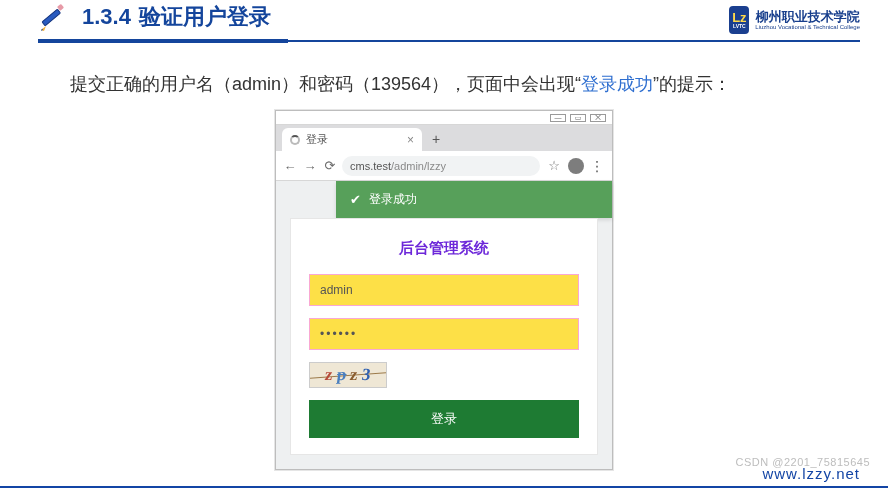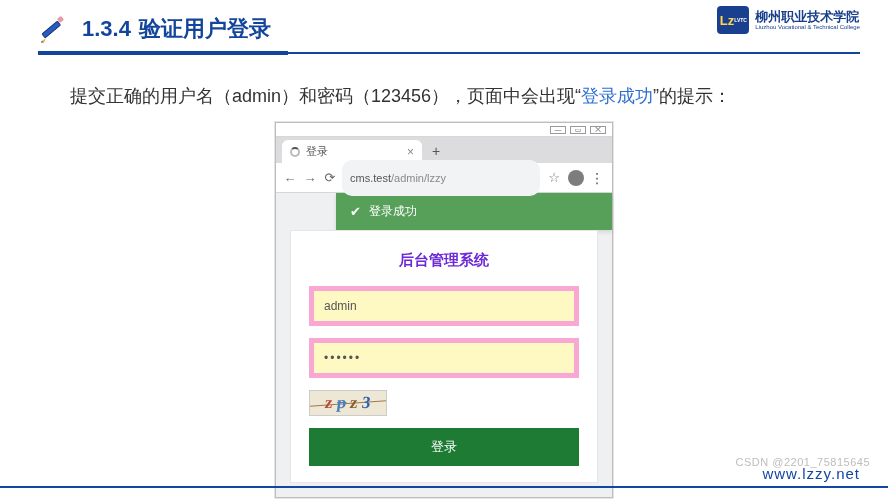--- a/index.html
+++ b/index.html
@@ -9,21 +9,21 @@
     font-family: "Microsoft YaHei", Arial, sans-serif;
     background: #fff;
     position: relative;
     overflow: hidden;
   }
 
   
   .header {
     display: flex;
     align-items: center;
-    padding: 12px 38px 8px 38px;
+    padding: 0 38px 8px 38px;
     position: relative;
   }
   .pencil-icon svg { display: block; }
   .section-num {
     font-size: 22px;
     font-weight: 700;
     color: #14459c;
     margin-left: 10px;
   }
   .section-title {
@@ -51,37 +51,37 @@
   }
   .logo-block {
     position: absolute;
     right: 28px;
     top: 6px;
     display: flex;
     align-items: center;
     gap: 6px;
   }
   .logo-square {
-    width: 32px;
+    width: 20px;
     height: 28px;
     background: #1a3f8f;
     border-radius: 4px;
     display: flex;
     align-items: center;
     justify-content: center;
     color: #ffd94a;
     font-weight: 800;
     font-size: 12px;
-    flex-direction: row;
+    flex-direction: column;
     line-height: 1;
   }
   .logo-square .z { font-size: 13px; }
   .logo-square .sub { font-size: 5px; color: #fff; }
   .logo-text { display: flex; flex-direction: column; line-height: 1.1; }
-  .logo-cn { font-size: 13px; color: #173e8c; font-family: "STKaiti","KaiTi",serif; font-weight: 600; }
+  .logo-cn { font-size: 13px; color: #173e8c; font-family: "STKaiti","KaiTi",serif; font-weight: 600; text-align: center; }
   .logo-en { font-size: 6px; color: #173e8c; }
 
   
   .intro {
     padding: 30px 70px 14px 70px;
     font-size: 18px;
     color: #333;
   }
   .intro .quote { color: #333; }
   .intro .hl { color: #2f6fd0; }
@@ -155,21 +155,21 @@
     display: flex;
     align-items: center;
     padding: 0 6px;
     gap: 4px;
   }
   .nav-ico {
     width: 16px; color: #6a6a6a; text-align: center; font-size: 13px;
   }
   .urlbox {
     flex: 1;
-    height: 36px;
+    height: 20px;
     border: none;
     background: #f1f3f4;
     border-radius: 10px;
     display: flex;
     align-items: center;
     padding: 0 8px;
     font-size: 11px;
     color: #555;
   }
   .urlbox .path { color: #8a8a8a; }
@@ -206,26 +206,26 @@
   }
   .panel h2 {
     text-align: center;
     font-size: 15px;
     font-weight: 600;
     color: #6d28d9;
     margin: 4px 0 16px 0;
   }
   .fld {
     width: 100%;
-    border: 5px solid #f9a8d4;
+    border: 1px solid #f9a8d4;
     padding: 8px 10px;
     font-size: 12px;
     color: #555;
     margin-bottom: 12px;
-    background: #fef9c3;
+    background: #fde047;
   }
   .fld.pwd { letter-spacing: 2px; }
   .captcha-row {
     display: flex;
     align-items: center;
     gap: 10px;
     margin-bottom: 12px;
   }
   .captcha-img {
     width: 78px;
@@ -314,21 +314,21 @@
       <span class="sub">LVTC</span>
     </div>
     <div class="logo-text">
       <span class="logo-cn">柳州职业技术学院</span>
       <span class="logo-en">Liuzhou Vocational &amp; Technical College</span>
     </div>
   </div>
 </div>
 
 <div class="intro">
-  <span>提交正确的用户名（admin）和密码（123456），页面中会出现</span><span class="quote">“</span><span class="hl">登录成功</span><span class="quote">”</span><span>的提示：</span>
+  <span>提交正确的用户名（admin）和密码（139564），页面中会出现</span><span class="quote">“</span><span class="hl">登录成功</span><span class="quote">”</span><span>的提示：</span>
 </div>
 
 <div class="browser-wrap">
   <div class="browser">
     <div class="win-controls">
       <div class="win-btn">—</div>
       <div class="win-btn">▭</div>
       <div class="win-btn">⨉</div>
     </div>
     <div class="tabbar">

